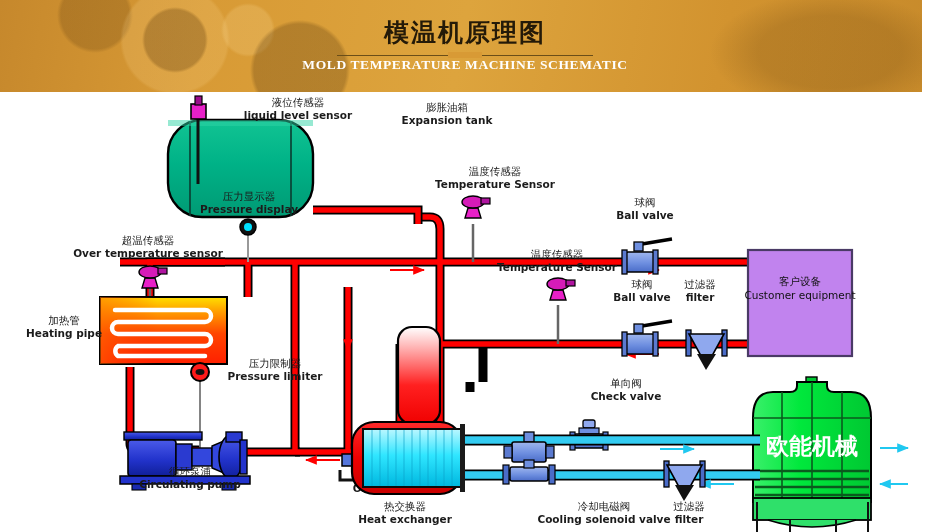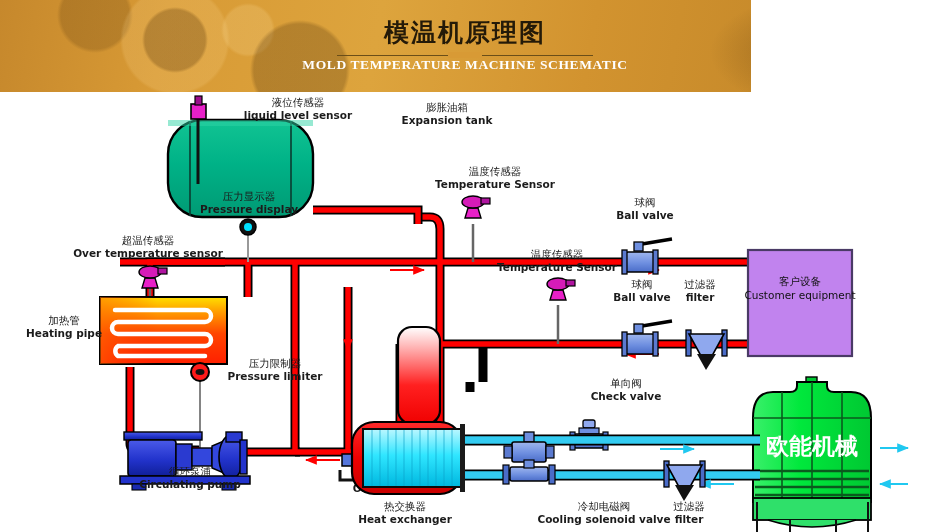--- a/index.html
+++ b/index.html
@@ -1,21 +1,21 @@
 <!DOCTYPE html>
 <html><head>
 <meta charset="utf-8">
 <style>
   html,body{margin:0;padding:0;background:#fff;}
   body{width:930px;height:532px;overflow:hidden;
        font-family:"Liberation Sans","DejaVu Sans",sans-serif;}
   #app{position:relative;width:930px;height:532px;}
 
   
-  .header{position:absolute;left:0;top:0;width:751px;height:92px;
+  .header{position:absolute;left:0;top:0;width:922px;height:92px;
           background:#d946ef;overflow:hidden;}
   .header-pattern{position:absolute;inset:0;
      background:
        radial-gradient(circle at 175px 40px, rgba(90,55,10,.30) 0 30px, rgba(90,55,10,0) 33px),
        radial-gradient(circle at 175px 40px, rgba(255,220,150,.18) 0 52px, rgba(0,0,0,0) 55px),
        radial-gradient(circle at 300px 70px, rgba(70,42,8,.26) 0 46px, rgba(0,0,0,0) 50px),
        radial-gradient(circle at 248px 30px, rgba(255,225,160,.20) 0 24px, rgba(0,0,0,0) 27px),
        radial-gradient(circle at 95px 15px, rgba(80,48,8,.22) 0 34px, rgba(0,0,0,0) 38px),
        radial-gradient(ellipse 120px 60px at 830px 52px, rgba(80,48,8,.18) 0 60%, rgba(0,0,0,0) 100%),
        linear-gradient(100deg,#c6882c 0%,#d89a35 22%,#dda43d 50%,#d2932f 78%,#c88b2b 100%);

